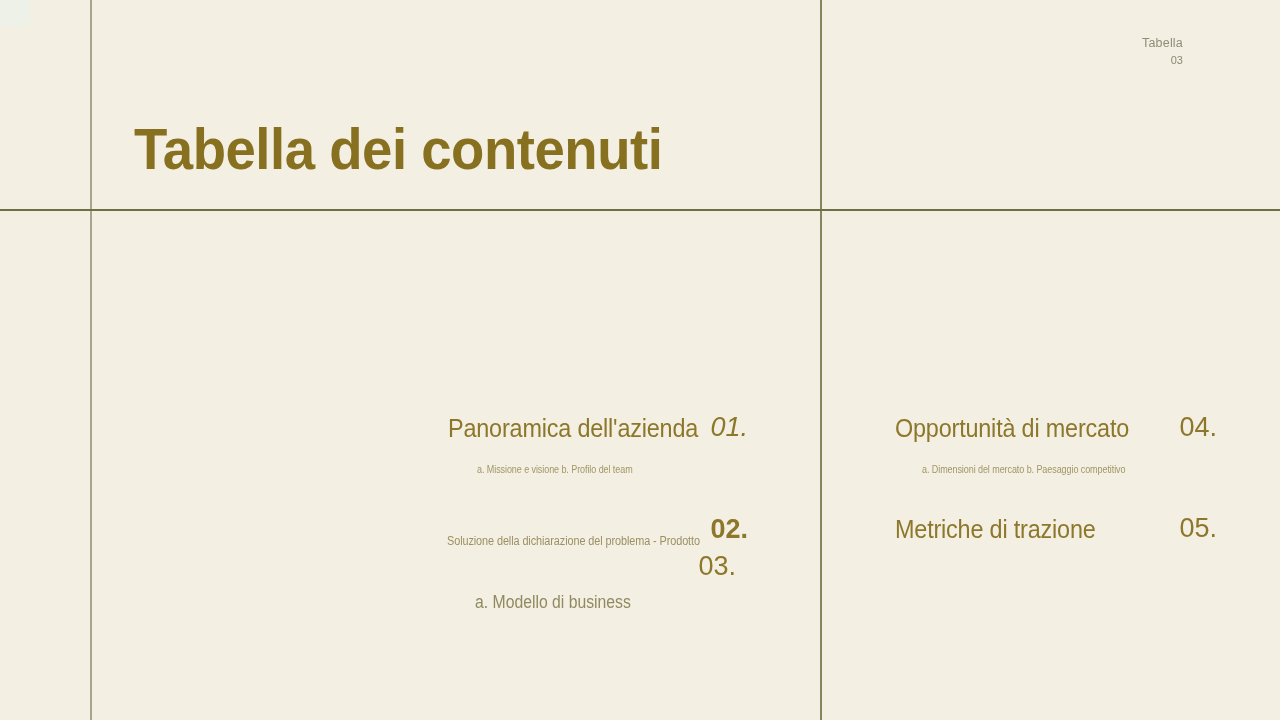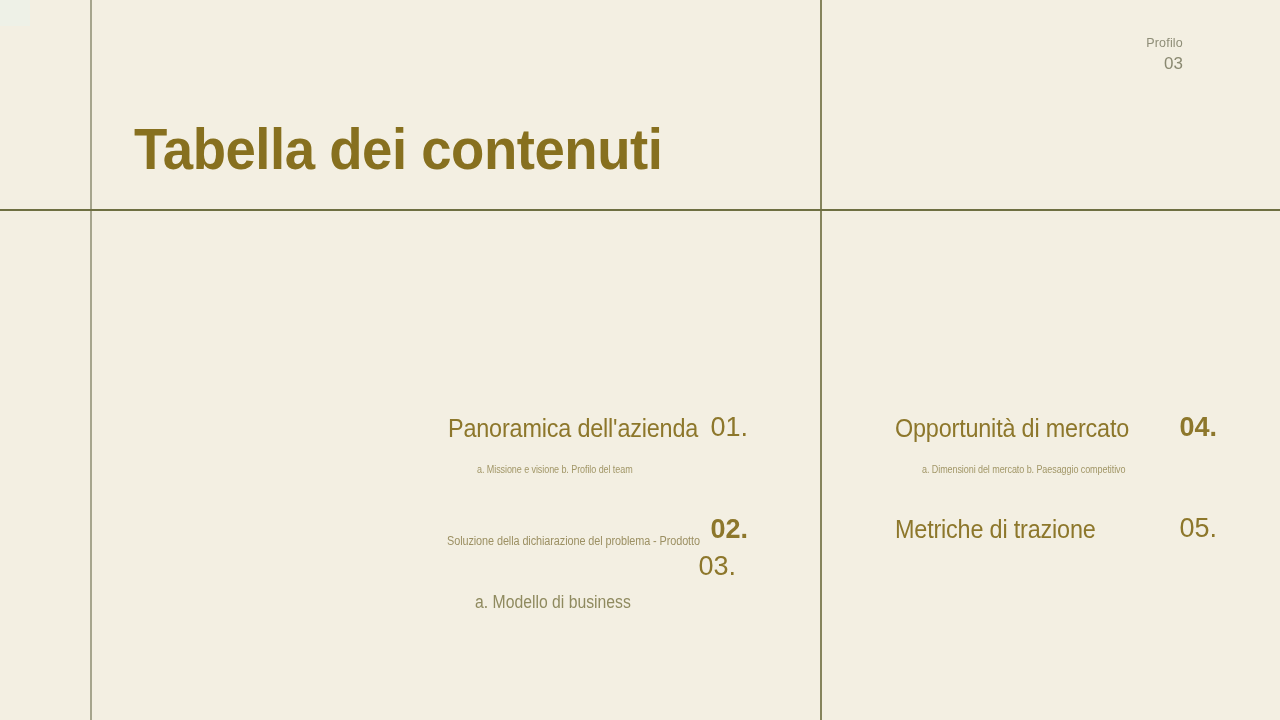--- a/index.html
+++ b/index.html
@@ -16,21 +16,21 @@
   .vline { position: absolute; top: 0; height: 720px; width: 2px; }
   .vline-left  { left: 90px;  background: #a6a58d; }
   .vline-right { left: 820px; background: #85845c; }
   .hline { position: absolute; left: 0; top: 209px; width: 1280px; height: 2px; background: #6e6f42; }
 
   .corner-square { position: absolute; left: 0; top: 0; width: 30px; height: 26px; background: #eef1e7; }
 
   
   .page-block { position: absolute; top: 36px; right: 97px; text-align: right; }
   .page-label  { font-size: 12.5px; color: #8e8d77; letter-spacing: 0.2px; }
-  .page-number { font-size: 17px;   color: #8a8971; margin-top: 4px; }
+  .page-number { font-size: 11px;   color: #8a8971; margin-top: 4px; }
 
   
   .slide-title {
     position: absolute; left: 134px; top: 117px;
     font-size: 58px; line-height: 1.1; color: #87701f;
     white-space: nowrap;
     transform: scaleX(0.94); transform-origin: left center;
     letter-spacing: -0.5px;
   }
 
@@ -54,44 +54,44 @@
     white-space: nowrap; transform: scaleX(0.87); transform-origin: left center;
     letter-spacing: -0.1px;
   }
   .toc-sub-large {
     position: absolute; font-size: 17.5px; line-height: 1.2; color: #8f8a5f;
     white-space: nowrap; transform: scaleX(0.90); transform-origin: left center;
   }
 
   
   .pos-label-01 { left: 448px; top: 413px; }
-  .pos-num-01   { right: 532px; top: 411px; }
+  .pos-num-01   { right: 532px; top: 411px; font-style: italic; }
   .pos-sub-01   { left: 477px; top: 463px; }
   .pos-label-02 { left: 447px; top: 534px; }
   .pos-num-02   { right: 532px; top: 513px; font-weight: bold; }
   .pos-num-03   { right: 544px; top: 550px; }
   .pos-sub-03   { left: 475px; top: 592px; }
 
   
   .pos-label-04 { left: 895px; top: 413px; }
-  .pos-num-04   { right: 63px;  top: 411px; font-weight: bold; }
+  .pos-num-04   { right: 63px;  top: 411px; }
   .pos-sub-04   { left: 922px; top: 463px; }
   .pos-label-05 { left: 895px; top: 514px; }
   .pos-num-05   { right: 63px;  top: 512px; }
 </style>
 </head>
 <body>
 
 <div class="corner-square"></div>
 <div class="vline vline-left"></div>
 <div class="vline vline-right"></div>
 <div class="hline"></div>
 
 <div class="page-block">
-  <div class="page-label">Profilo</div>
+  <div class="page-label">Tabella</div>
   <div class="page-number">03</div>
 </div>
 
 <h1 class="slide-title">Tabella dei contenuti</h1>
 
 <div class="toc-heading pos-label-01">Panoramica dell'azienda</div>
 <div class="toc-number pos-num-01">01.</div>
 <div class="toc-sub pos-sub-01">a.  Missione e visione  b. Profilo del team</div>
 
 <div class="toc-small-label pos-label-02">Soluzione della dichiarazione del problema - Prodotto</div>

